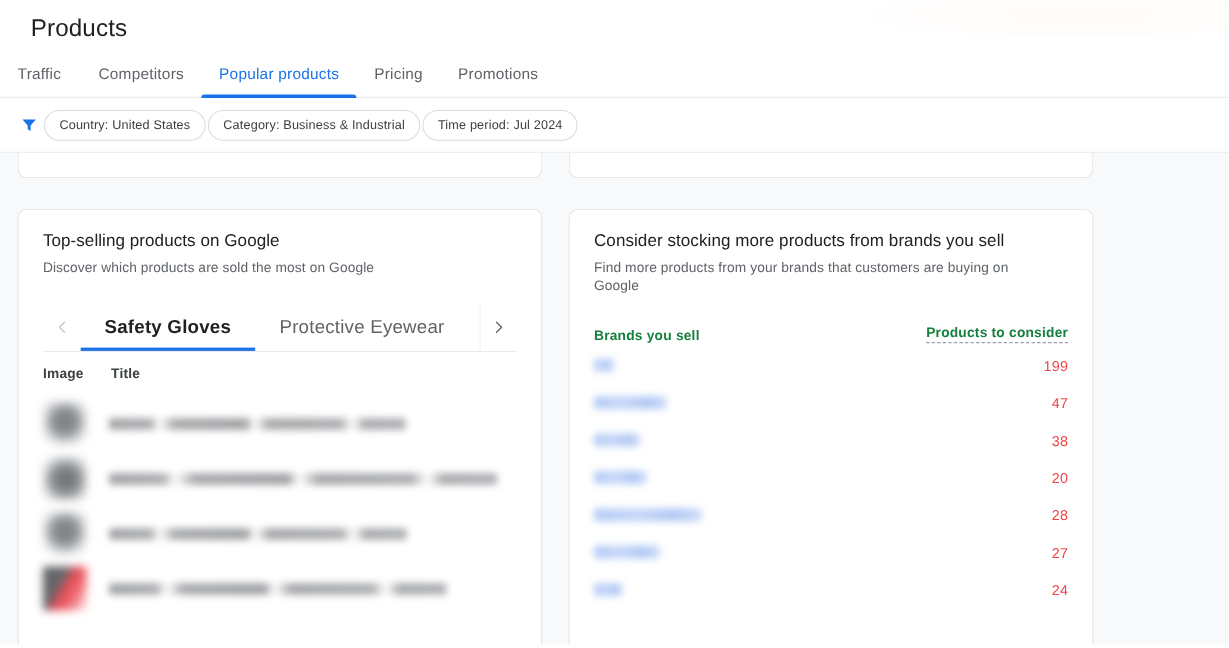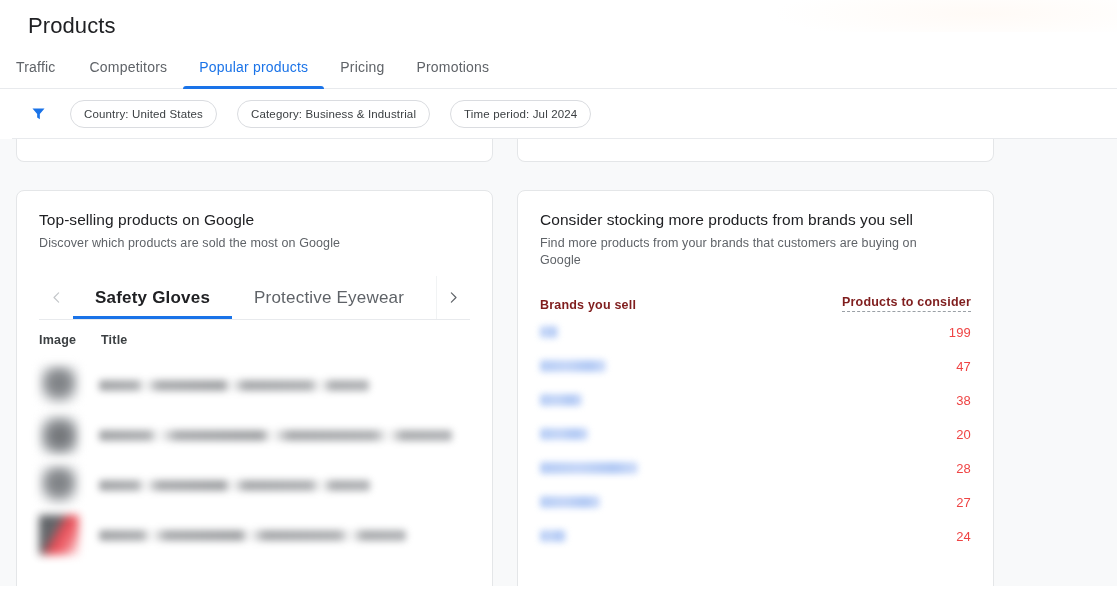--- a/index.html
+++ b/index.html
@@ -74,24 +74,23 @@
     border-radius: 3px 3px 0 0;
   }
   .tab:first-child.active::after { left: 0; right: 16px; }
 
   
   .filterbar {
     display: flex;
     align-items: center;
     height: 50px;
     padding: 0 16px;
-    gap: 20px;
+    gap: 2px;
     background: #ffffff;
     border-bottom: 1px solid #e8eaed;
-    margin-left: 12px;
   }
   .filter-icon {
     width: 20px; height: 20px;
     display: flex; align-items: center; justify-content: center;
     cursor: pointer;
     flex: 0 0 auto;
     margin-right: 2px;
   }
   .chip {
     height: 28px;
@@ -274,21 +273,21 @@
   
   .brands-head {
     display: flex;
     align-items: flex-end;
     justify-content: space-between;
     margin-top: 26px;
     padding-bottom: 3px;
   }
   .brands-head .lbl {
     font-size: 12.5px;
-    color: #7f1d1d;
+    color: #15803d;
     font-weight: bold;
     letter-spacing: .2px;
   }
   .brands-head .lbl.dashed {
     border-bottom: 1px dashed #9aa0a6;
     padding-bottom: 2px;
     margin-left: 44px;
   }
   .brow {
     display: flex;

